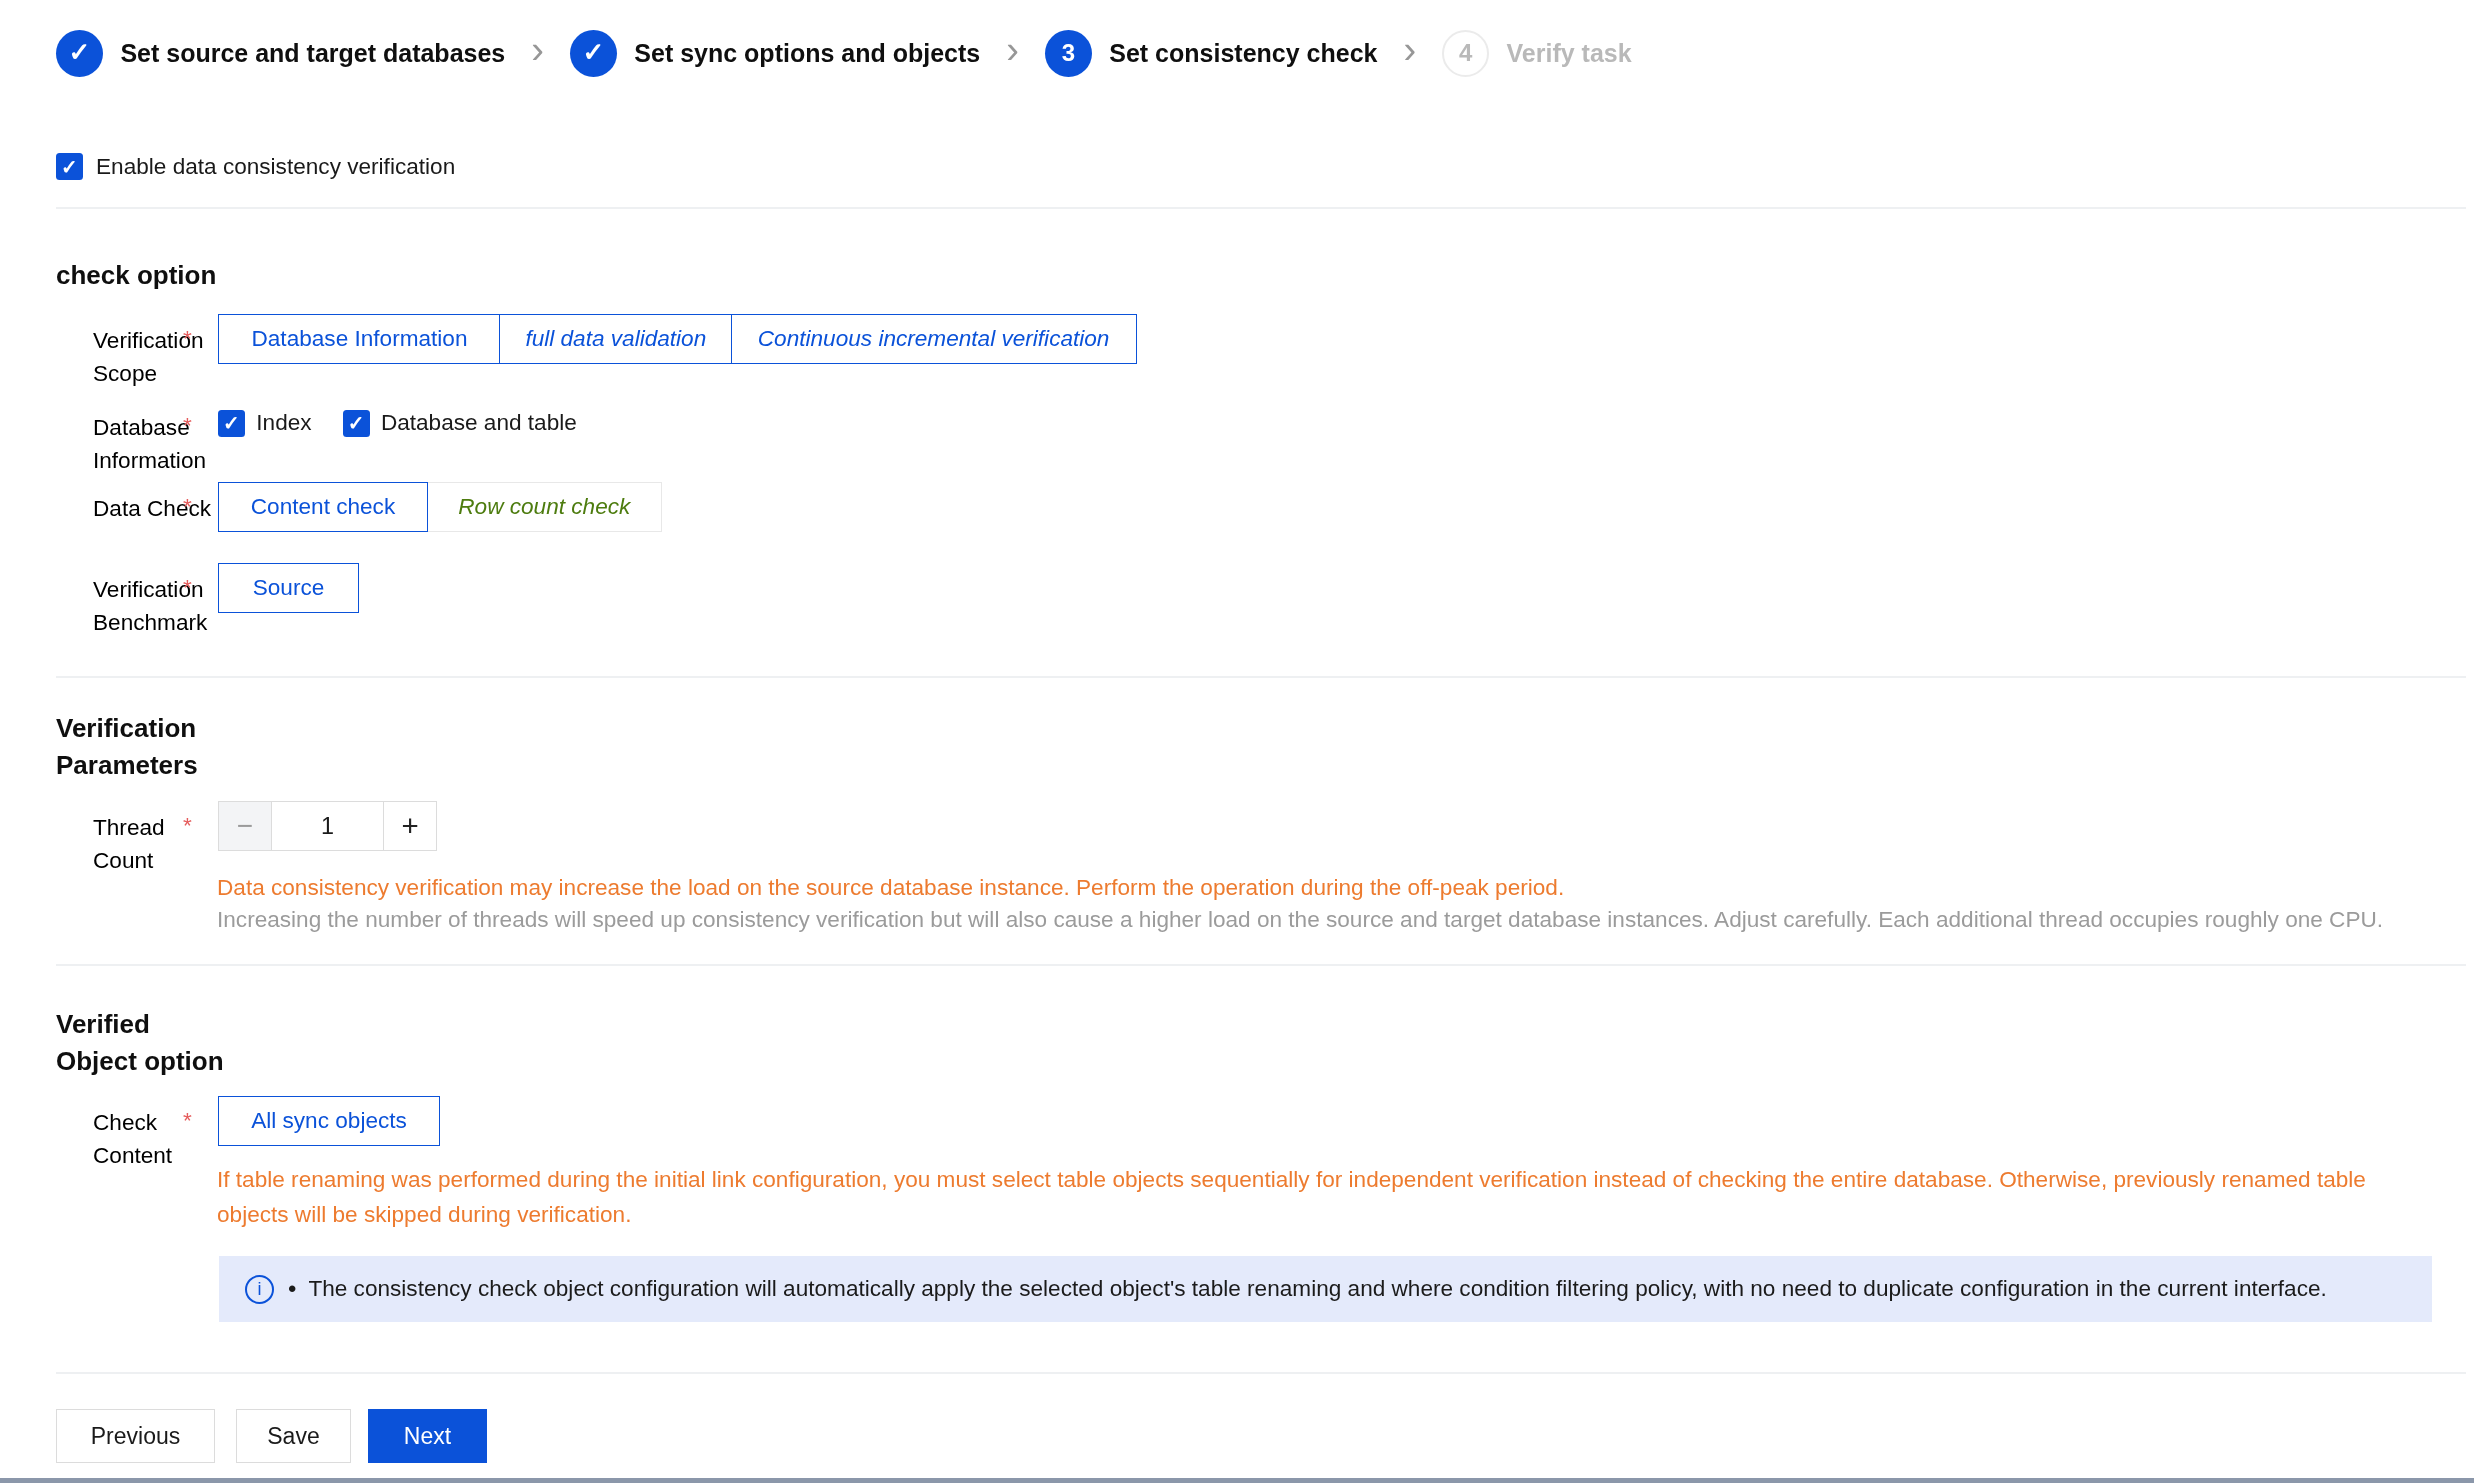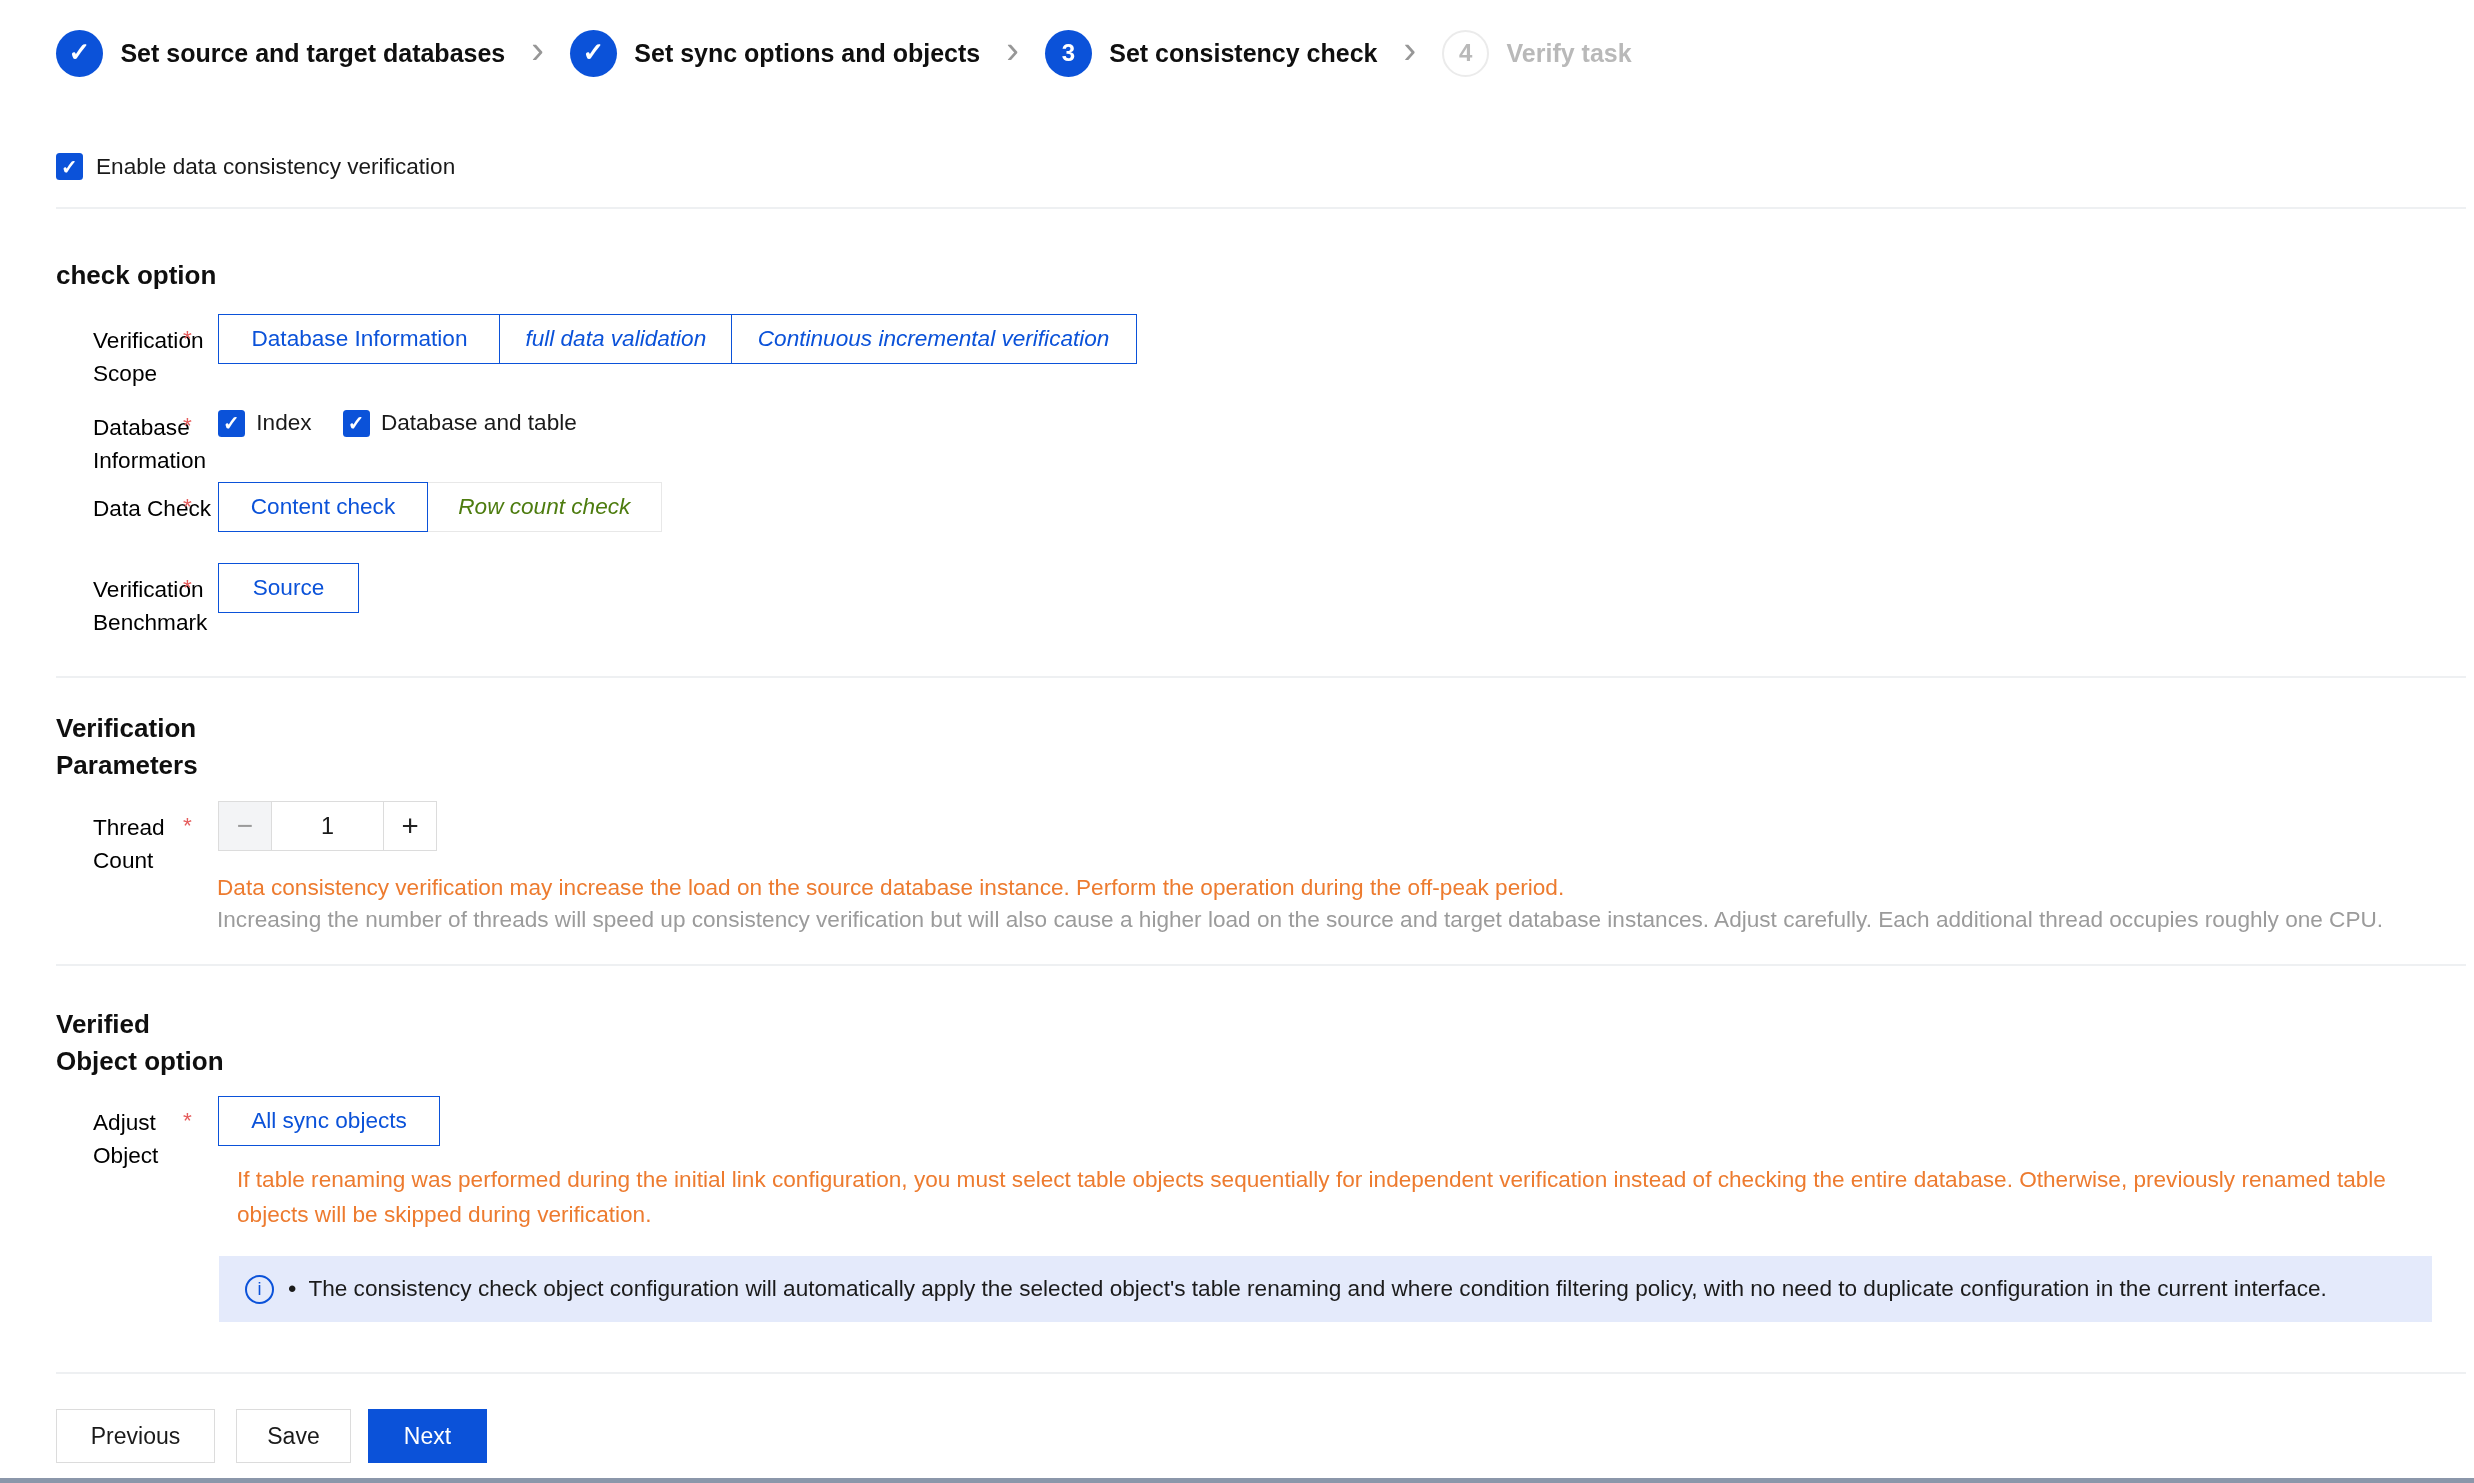--- a/index.html
+++ b/index.html
@@ -76,21 +76,21 @@
     color:#1a1a1a; font-size:23.4px; display:flex; align-items:center; justify-content:center;
   }
   .st-plus {
     width:54px; height:50px; background:#fff; border:1.7px solid #dcdcdc; color:#222;
     font-size:29.5px; font-weight:normal; display:flex; align-items:center; justify-content:center; cursor:pointer;
   }
 
   
   .warn-text { position:absolute; left:217px; font-size:22.6px; color:#ed7b2f; line-height:35px; }
   #warn1 { top:870px; width:2232px; }
-  #warn2 { top:1162px; width:2175px;margin-left:20px; }
+  #warn2 { top:1162px; width:2175px; }
   .note-text { position:absolute; left:217px; top:903px; width:2240px; font-size:22.6px; color:#9b9b9b; line-height:33px; }
 
   
   .banner {
     position:absolute; left:219px; top:1256px; width:2213px; height:66px;
     background:#e4eafb; display:flex; align-items:center; padding-left:26px;
   }
   .info-icon {
     width:29px; height:29px; border-radius:50%; border:2.2px solid #0b52d9; color:#0b52d9;
     display:flex; align-items:center; justify-content:center; font-size:18px; flex:0 0 auto;
@@ -219,21 +219,21 @@
   </div>
 
   <div class="warn-text" id="warn1">Data consistency verification may increase the load on the source database instance. Perform the operation during the off-peak period.</div>
   <div class="note-text">Increasing the number of threads will speed up consistency verification but will also cause a higher load on the source and target database instances. Adjust carefully. Each additional thread occupies roughly one CPU.</div>
 
   <div class="divider" id="d3"></div>
 
   <div class="sec-title" id="t-verified">Verified Object option</div>
 
   <div class="form-row" id="row-checkobj">
-    <div class="row-label">Adjust Object</div>
+    <div class="row-label">Check Content</div>
     <div class="row-star">*</div>
     <div class="row-control">
       <div class="opt-btn sel w-allsync">All sync objects</div>
     </div>
   </div>
 
   <div class="warn-text" id="warn2">If table renaming was performed during the initial link configuration, you must select table objects sequentially for independent verification instead of checking the entire database. Otherwise, previously renamed table objects will be skipped during verification.</div>
 
   <div class="banner">
     <span class="info-icon">

